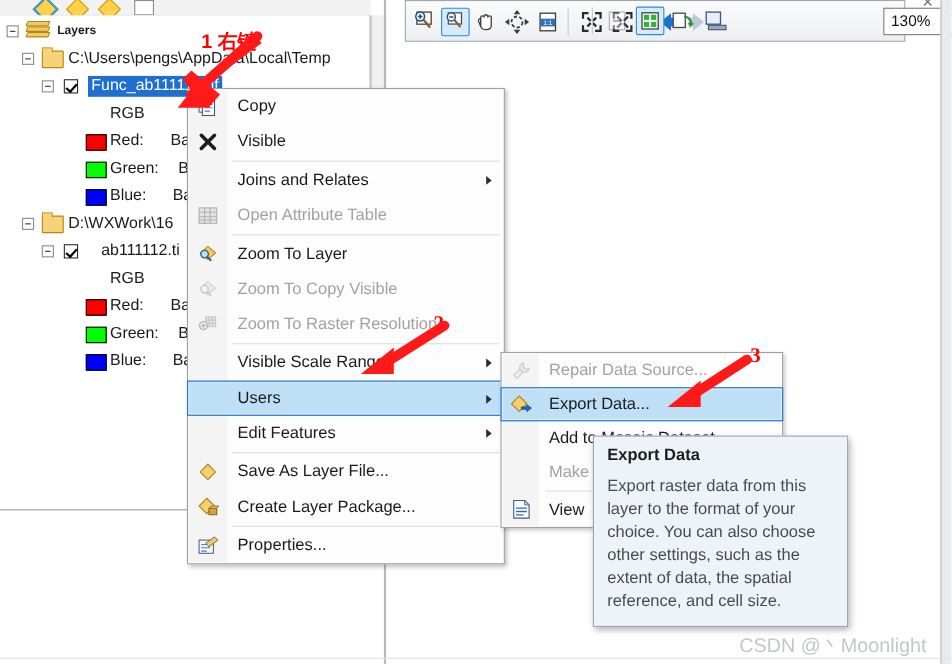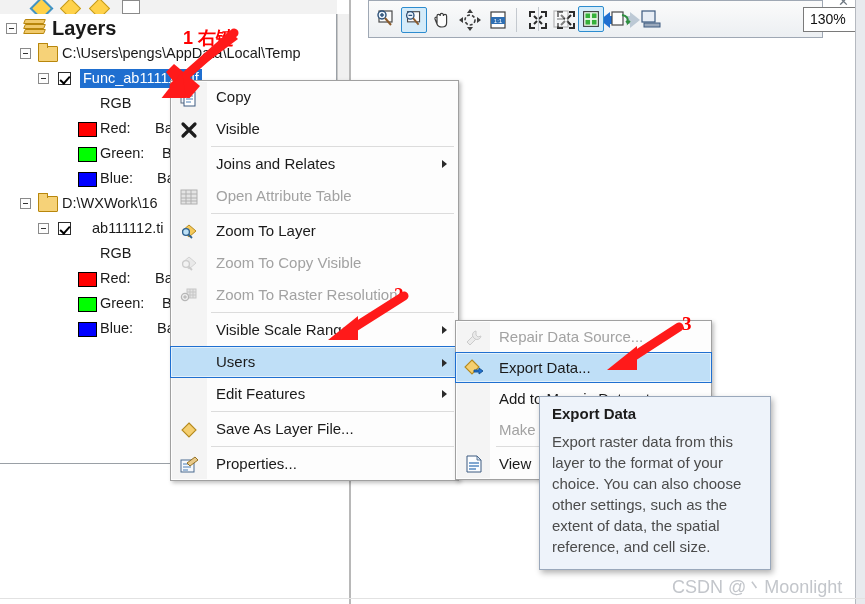--- a/index.html
+++ b/index.html
@@ -73,21 +73,21 @@
   .layers-stack i{
     position:absolute;left:0;width:21px;height:5px;background:#f0c96a;
     border:1px solid #b8860b;box-sizing:border-box;
     transform:skewX(-22deg);border-radius:1px;
   }
   .layers-stack i:nth-child(1){top:0;}
   .layers-stack i:nth-child(2){top:5px;}
   .layers-stack i:nth-child(3){top:10px;}
 
   .lbl{position:absolute;top:0;}
-  .lbl.bold{font-weight:bold;font-size:20px;}
+  .lbl.bold{font-weight:bold;font-size:11px;}
   .sel-label{
     position:absolute;top:3px;height:19px;line-height:19px;
     background:#1f6fd0;color:#ffffff;padding:0 3px;font-size:14.5px;
   }
   .band-sw{position:absolute;width:17px;height:13px;top:6px;border:1px solid #000;}
   .rgb-head{position:absolute;top:0;font-size:14.5px;}
 
   
   #context-menu{
     left:170px;top:80px;width:287px;
@@ -484,20 +484,30 @@
 
   <div class="mi dark">
     <span class="mi-icon">
       <svg width="20" height="20" viewBox="0 0 20 20">
         <path d="M10 3 L17 10 L10 17 L3 10 Z" fill="#f5cf70" stroke="#b58a1e" stroke-width="1.1"></path>
       </svg>
     </span>
     <span>Save As Layer File...</span>
   </div>
 
+  <div class="mi dark">
+    <span class="mi-icon">
+      <svg width="20" height="20" viewBox="0 0 20 20">
+        <path d="M9 2 L16 9 L9 16 L2 9 Z" fill="#f5cf70" stroke="#b58a1e" stroke-width="1.1"></path>
+        <path d="M11 11 h7 v6 h-7 z" fill="#d6a23c" stroke="#8a6513" stroke-width="1"></path>
+        <path d="M11 11 l2 -2 h7 l-2 2 z" fill="#f0cf8a" stroke="#8a6513" stroke-width="0.8"></path>
+      </svg>
+    </span>
+    <span>Create Layer Package...</span>
+  </div>
 
   <div class="mi-sep"></div>
 
   <div class="mi dark">
     <span class="mi-icon">
       <svg width="20" height="20" viewBox="0 0 20 20">
         <rect x="2" y="5" width="13" height="12" fill="#f5f8fc" stroke="#4a6b8f" stroke-width="1"></rect>
         <line x1="4" y1="9" x2="12" y2="9" stroke="#4a7fb5"></line>
         <line x1="4" y1="12" x2="12" y2="12" stroke="#4a7fb5"></line>
         <line x1="4" y1="15" x2="9" y2="15" stroke="#4a7fb5"></line>

